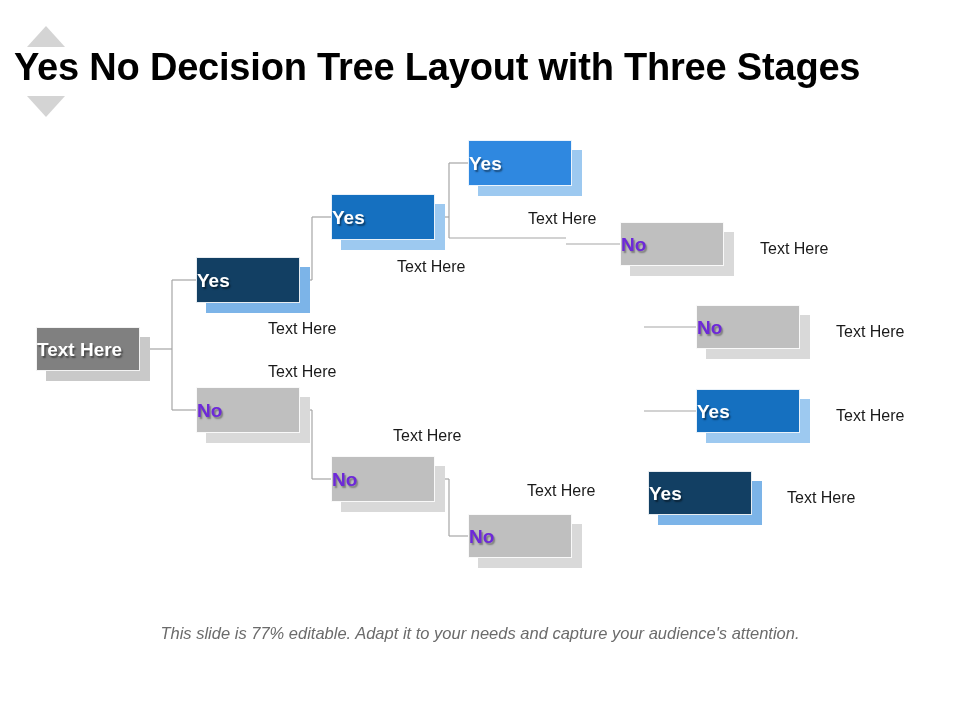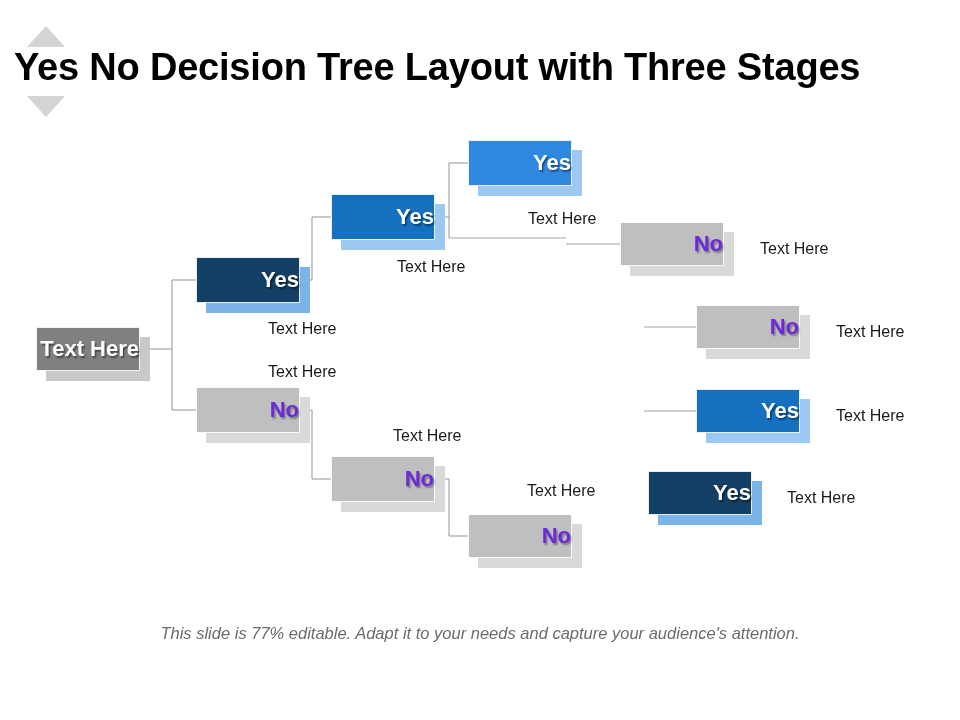--- a/index.html
+++ b/index.html
@@ -72,22 +72,22 @@
     height: 720px;
     pointer-events: none;
   }
 
   
   .node {
     position: absolute;
     box-sizing: border-box;
     display: flex;
     align-items: center;
-    justify-content: flex-end;
-    font-size: 22px;
+    justify-content: flex-start;
+    font-size: 19px;
     font-weight: bold;
     z-index: 4;
     border: 1px solid rgba(255,255,255,0.9);
   }
   .node .node-label {
     display: block;
     line-height: 1;
   }
   .node.light-text .node-label {
     color: #ffffff;

